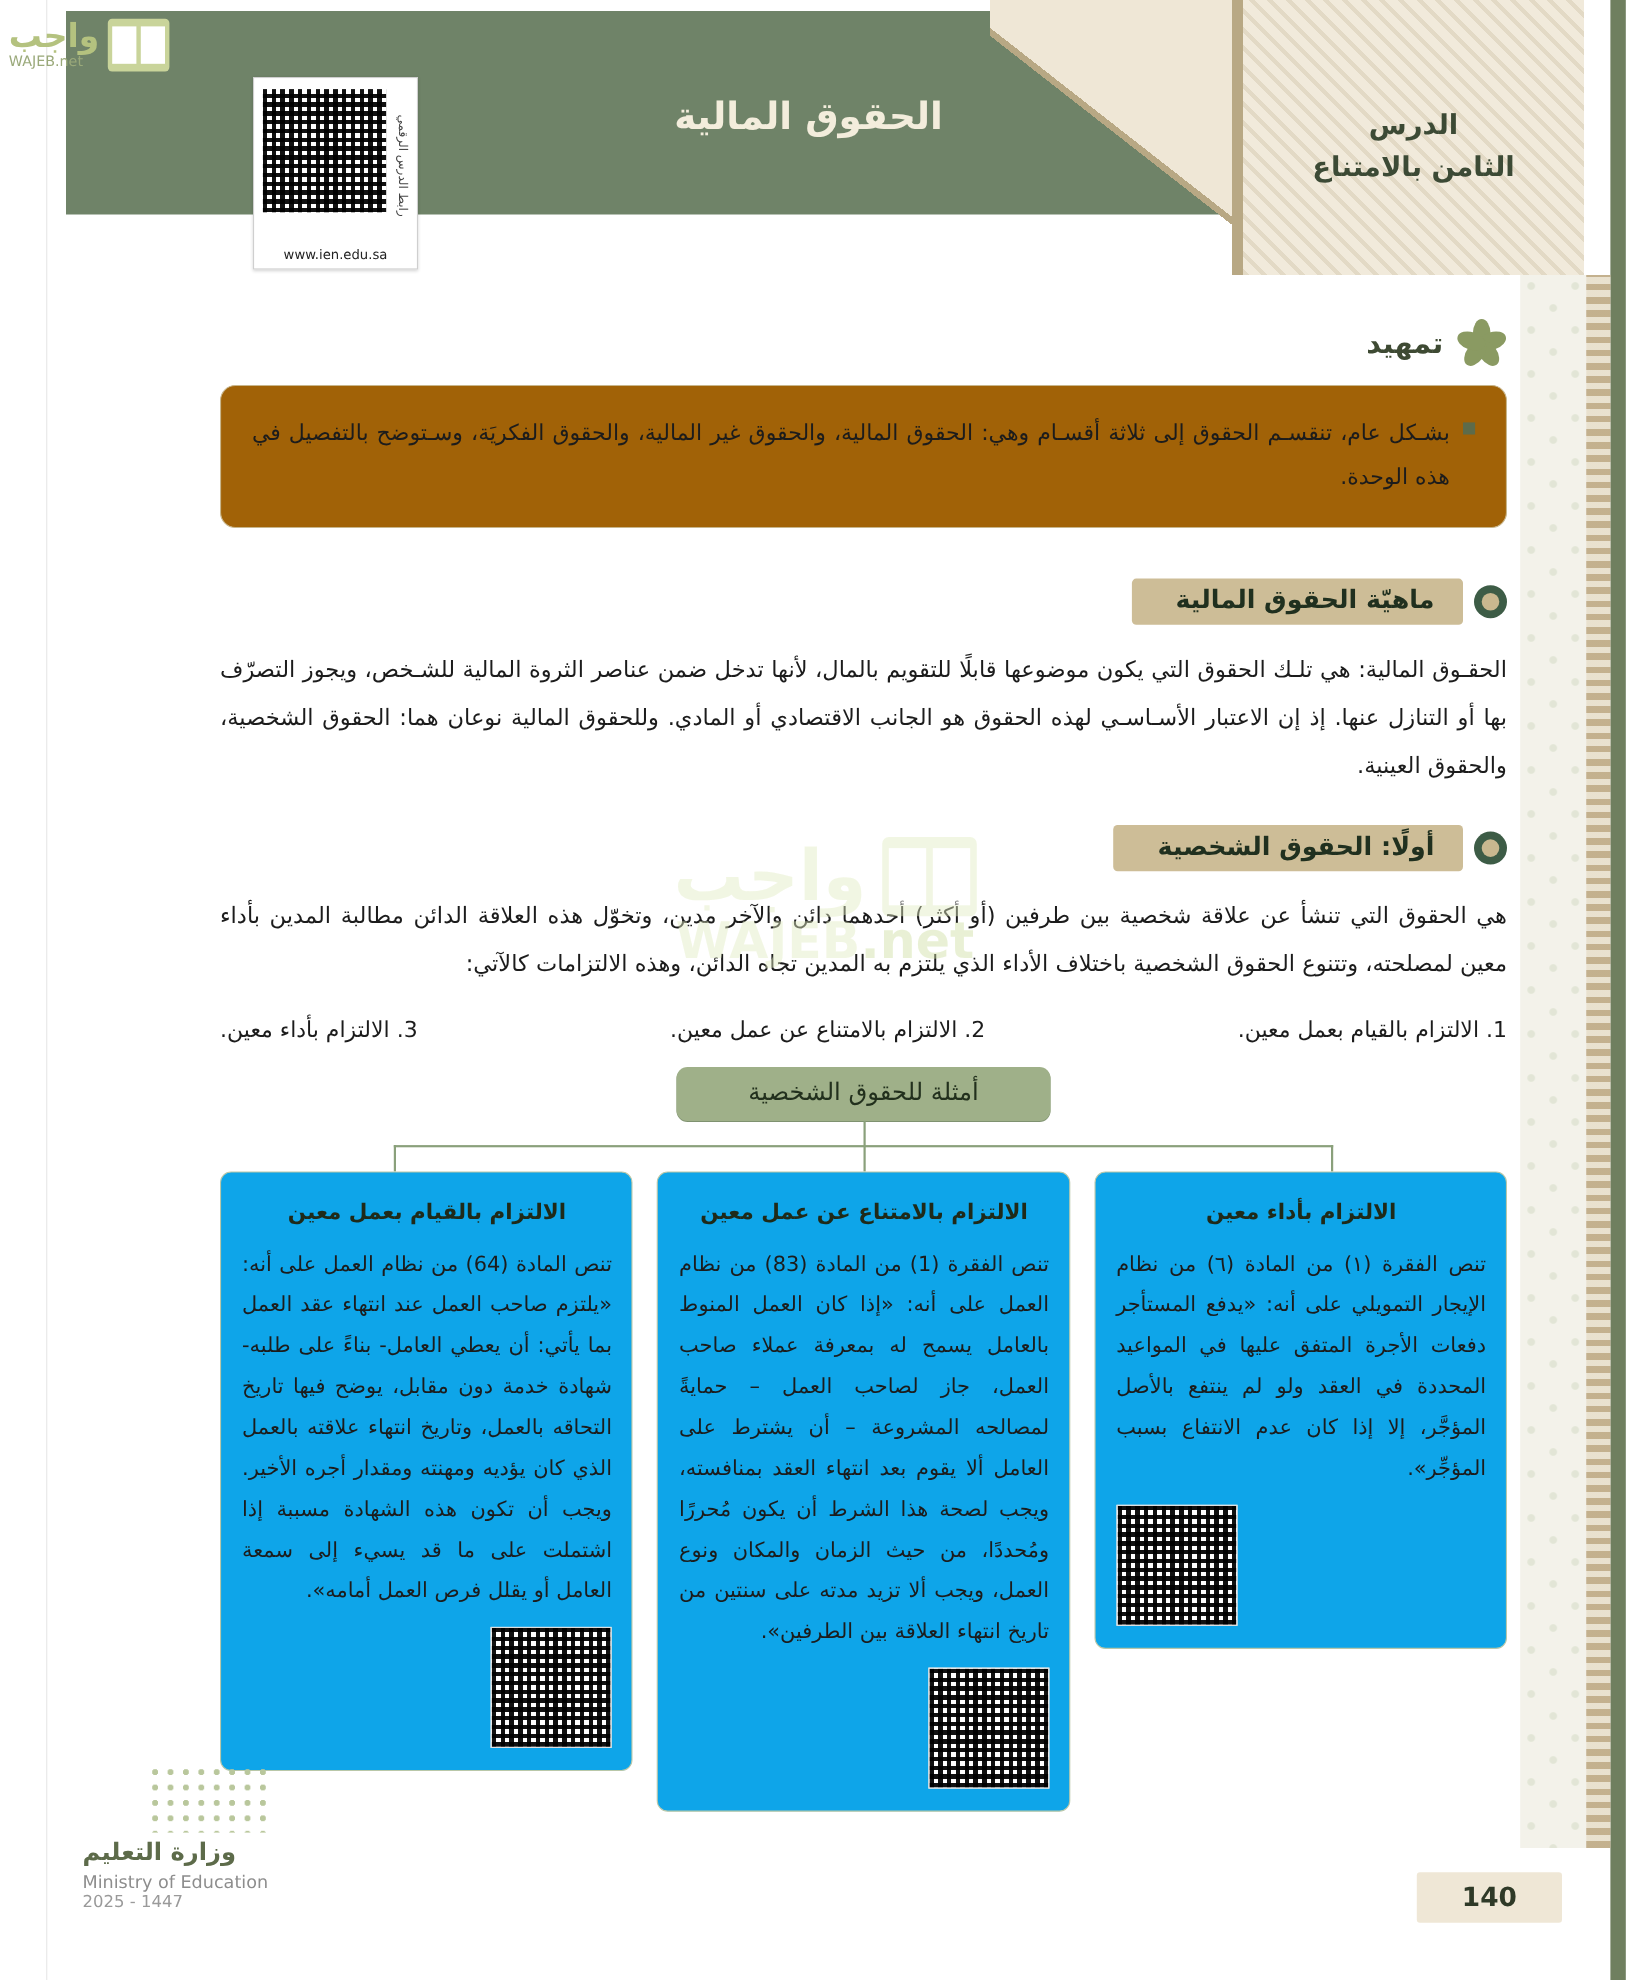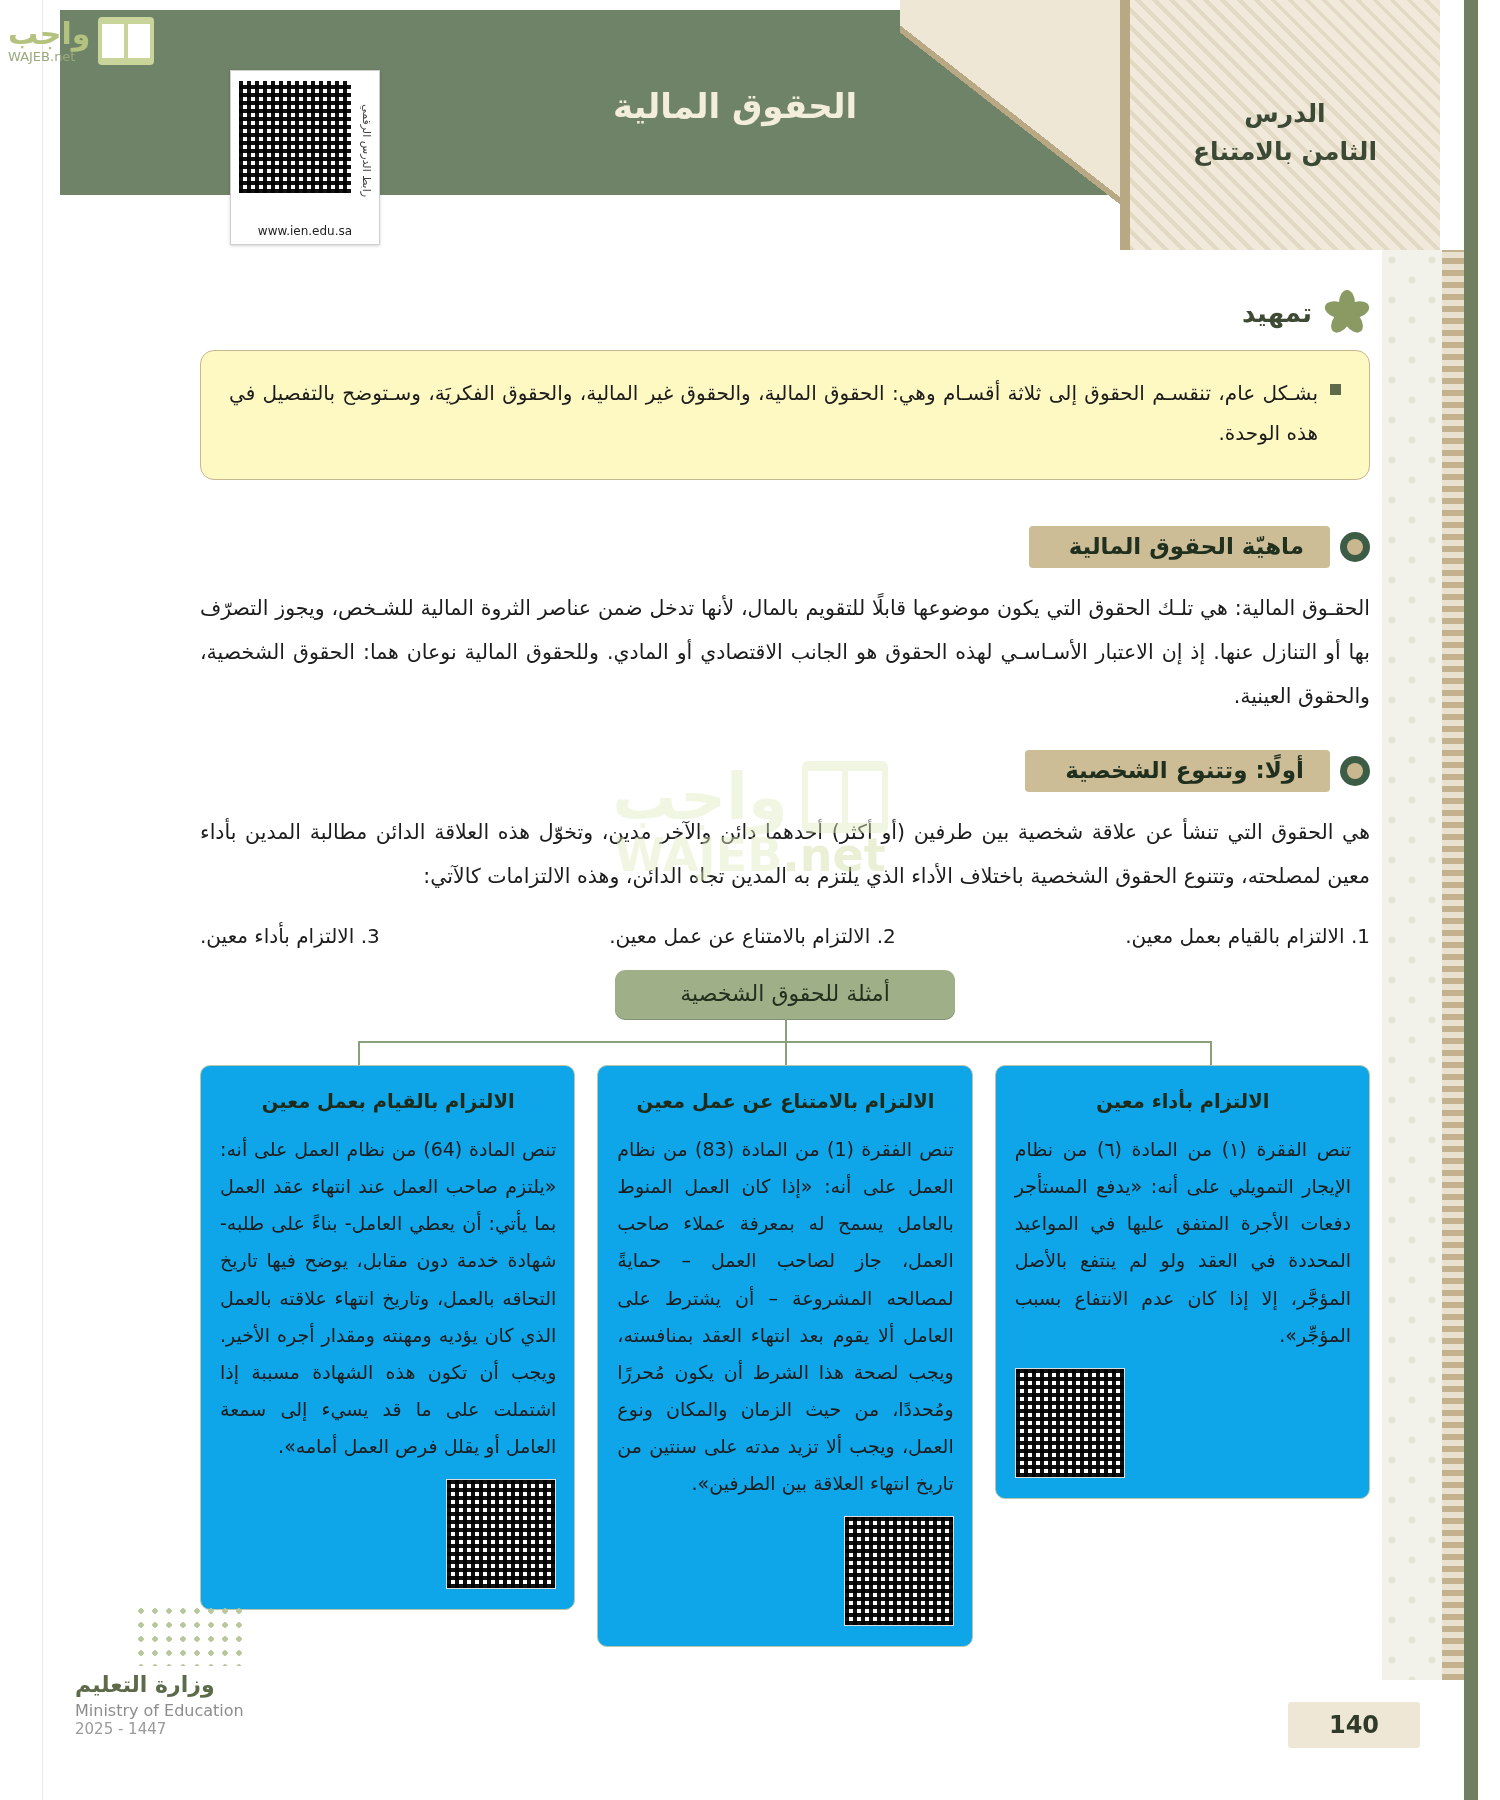--- a/index.html
+++ b/index.html
@@ -259,21 +259,21 @@
     font-size: 26px;
     font-weight: bold;
     color: #3e4a33;
   }
 
   .tamheed-box {
     border: 1px solid #c8b68c;
     border-radius: 14px;
     padding: 22px 28px 26px 28px;
     margin: 6px 0 40px 0;
-    background: #fef9c3;
+    background: #a16207;
   }
   .tamheed-box .line {
     display: flex;
     gap: 12px;
     align-items: flex-start;
   }
   .bullet-sq {
     width: 11px;
     height: 11px;
     background: #5d6b4a;
@@ -593,21 +593,21 @@
     </div>
 
     <div class="head-pill">
       <div class="pill-dot"></div>
       <div class="pill-band">ماهيّة الحقوق المالية</div>
     </div>
     <div class="para">الحقـوق المالية: هي تلـك الحقوق التي يكون موضوعها قابلًا للتقويم بالمال، لأنها تدخل ضمن عناصر الثروة المالية للشـخص، ويجوز التصرّف بها أو التنازل عنها. إذ إن الاعتبار الأسـاسـي لهذه الحقوق هو الجانب الاقتصادي أو المادي. وللحقوق المالية نوعان هما: الحقوق الشخصية، والحقوق العينية.</div>
 
     <div class="head-pill">
       <div class="pill-dot"></div>
-      <div class="pill-band">أولًا: وتتنوع الشخصية</div>
+      <div class="pill-band">أولًا: الحقوق الشخصية</div>
     </div>
     <div class="para">هي الحقوق التي تنشأ عن علاقة شخصية بين طرفين (أو أكثر) أحدهما دائن والآخر مدين، وتخوّل هذه العلاقة الدائن مطالبة المدين بأداء معين لمصلحته، وتتنوع الحقوق الشخصية باختلاف الأداء الذي يلتزم به المدين تجاه الدائن، وهذه الالتزامات كالآتي:</div>
 
     <div class="obligations">
       <div>1. الالتزام بالقيام بعمل معين.</div>
       <div>2. الالتزام بالامتناع عن عمل معين.</div>
       <div>3. الالتزام بأداء معين.</div>
     </div>
 
     <div class="diagram">

